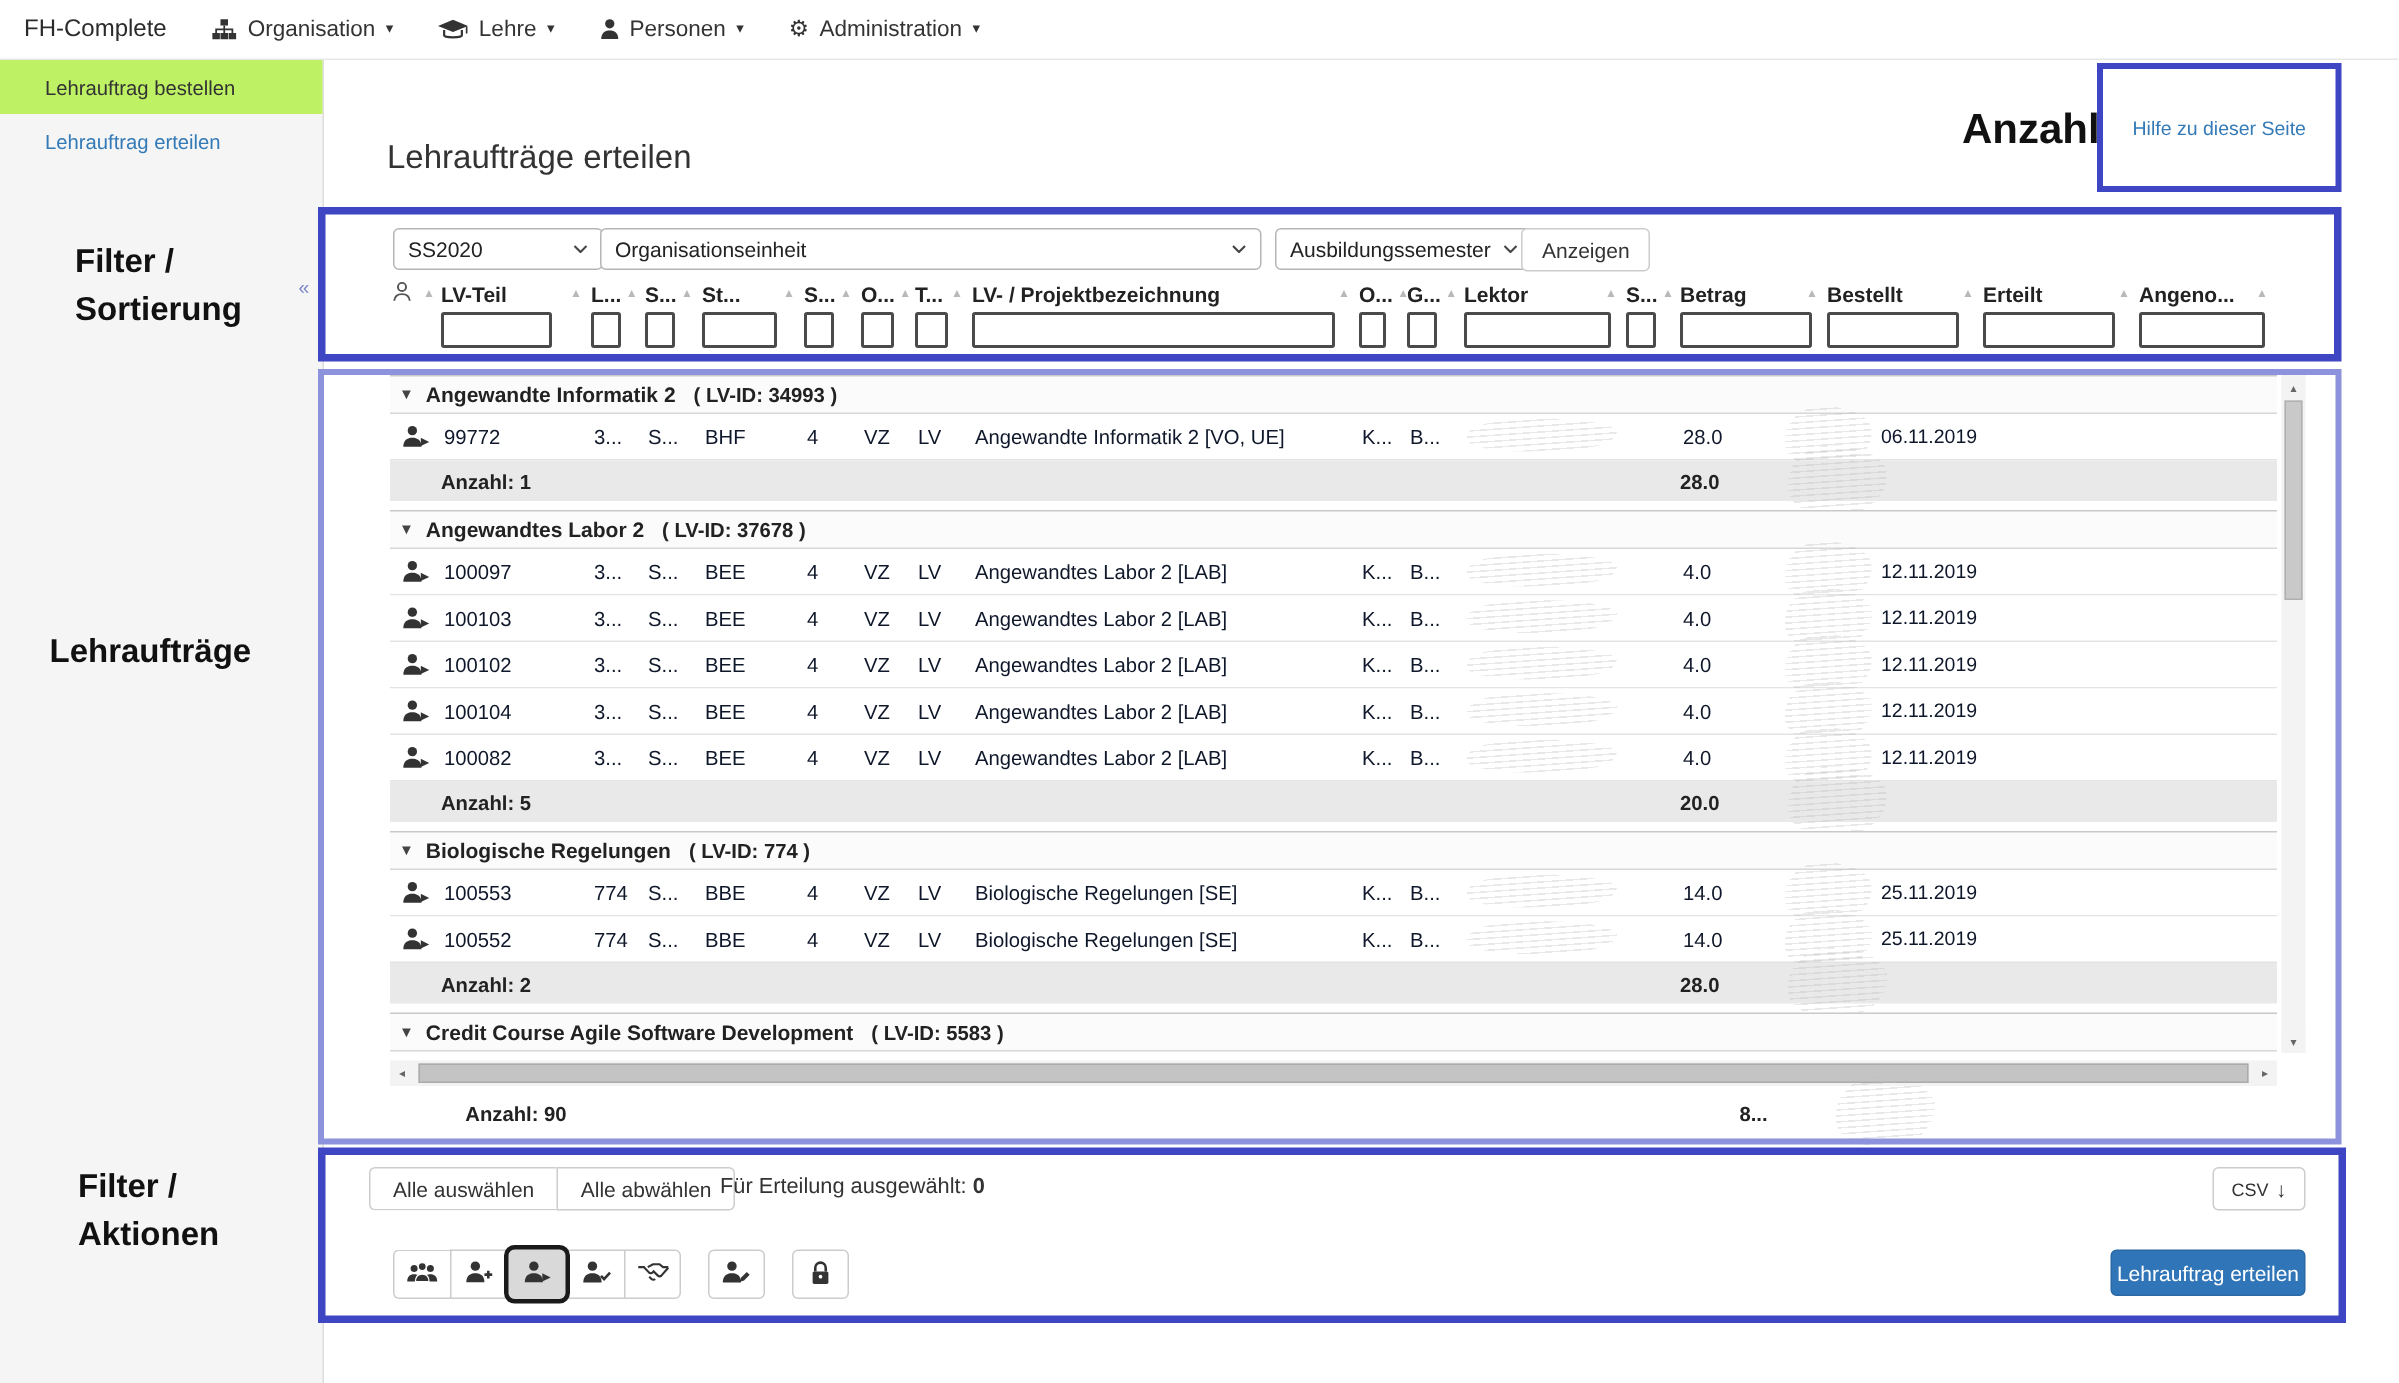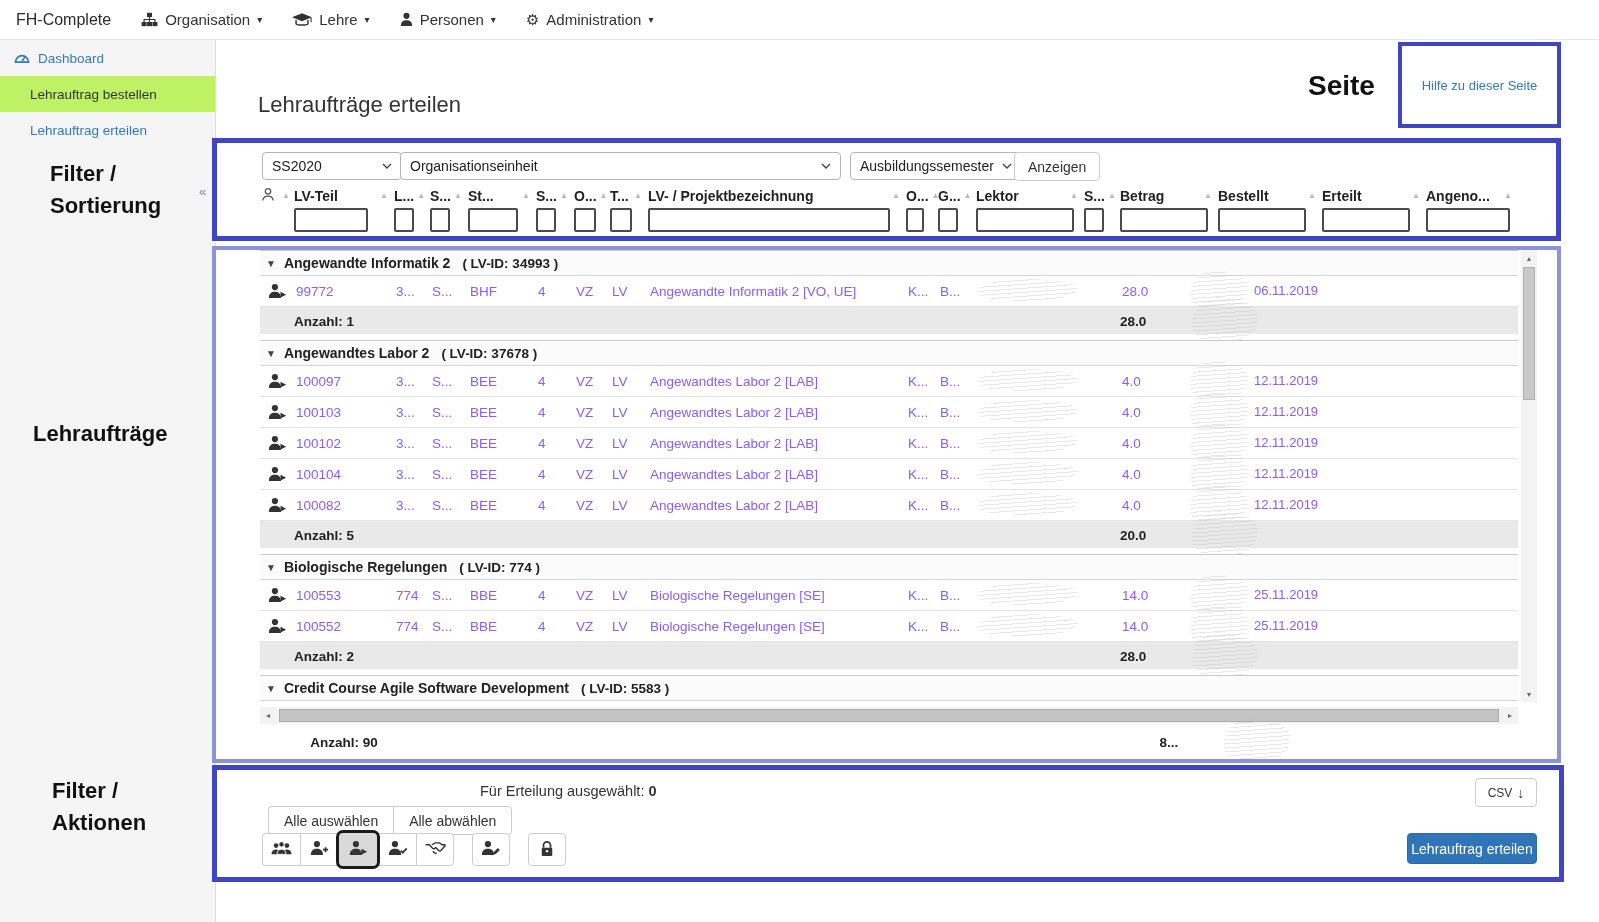--- a/index.html
+++ b/index.html
@@ -65,21 +65,21 @@
 
   
   #table { position:absolute; left:260px; top:250px; width:1258px; display:flex; flex-direction:column; z-index:4; }
   .trow { width:100%; overflow:visible; }
   .trow.grid { display:grid; align-items:center; }
   .group-row { height:26px; display:flex; align-items:center; gap:8px; padding-left:6px;
                background:#fbfbfb; border-top:1px solid #c9c9c9; border-bottom:1px solid #d7d7d7; }
   .group-caret { font-size:10px; color:#444; }
   .group-title { font-size:14px; font-weight:bold; color:#222; }
   .group-lvid  { font-size:13.5px; font-weight:bold; color:#222; margin-left:4px; }
-  .data-row { height:31px; border-bottom:1px solid #e3e3e3; font-size:13.5px; color:#8b5cf6; background:#fff; }
+  .data-row { height:31px; border-bottom:1px solid #e3e3e3; font-size:13.5px; color:#0f172a; background:#fff; }
   .data-row .cell { padding-left:2px; white-space:nowrap; overflow:visible; }
   .summary-row { height:27px; background:#e9e9e9; font-weight:bold; font-size:13.5px; color:#222; margin-bottom:6px; }
   .footer-row  { height:27px; background:#fff; font-weight:bold; font-size:13.5px; color:#222; margin-top:4px;text-align:center; }
   .row-icon svg { display:block; margin-left:6px; }
   .date { font-size:13px; margin-left:6px; }
   .blob { display:inline-block;
           background:repeating-linear-gradient(-4deg, rgba(185,185,185,.32) 0 1px, rgba(255,255,255,0) 1px 4px);
           border-radius:48% 60% 52% 46% / 62% 48% 66% 42%; }
   .blob-lektor { width:100px; height:22px; }
   .blob-person { width:58px; height:40px; margin:-5px 0 -5px -30px; vertical-align:middle; }
@@ -90,21 +90,21 @@
              display:flex; flex-direction:column; z-index:5; cursor:pointer; }
   .sb-arrow { height:16px; display:flex; align-items:center; justify-content:center; font-size:8px; color:#666; background:#f3f3f3; }
   #vthumb { width:12px; margin:1px auto 0; height:133px; background:#c9c9c9; border:1px solid #b0b0b0; }
   #vtrack { flex:1; }
   .hscroll { height:17px; margin-top:6px; display:flex; align-items:center; background:#f3f3f3; cursor:pointer; }
   .hs-arrow { width:16px; text-align:center; font-size:8px; color:#666; }
   .hs-track { flex:1; height:17px; display:flex; align-items:center; }
   .hs-thumb { height:13px; width:calc(100% - 6px); margin:0 3px; background:#c4c4c4; border:1px solid #ababab; }
 
   
-  #grp-select { position:absolute; left:268px; top:778px; display:flex; z-index:4;margin-top:28px; }
+  #grp-select { position:absolute; left:246px; top:778px; display:flex; z-index:4; }
   #grp-select .btn { height:29px; padding:0 15px; border-radius:0; border-right-width:0; }
   #grp-select .btn:first-child { border-radius:4px 0 0 4px; }
   #grp-select .btn:last-child  { border-radius:0 4px 4px 0; border-right-width:1px; }
   #selected-line { position:absolute; left:480px; top:783px; font-size:14.5px; color:#333; z-index:4; }
   #selected-line b { margin-left:4px; }
   #btn-csv { position:absolute; left:1475px; top:778px; height:29px; width:62px; z-index:4;
              display:flex; align-items:center; justify-content:center; gap:5px; font-size:12px; }
   #btn-csv .csv-arrow { font-weight:bold; font-size:14px; }
   #icon-row { position:absolute; left:262px; top:833px; display:flex; align-items:center; z-index:4; }
   .icon-group { display:flex; }
@@ -168,44 +168,37 @@
             <span class="gear">⚙</span>
           </span>
           <span>Administration</span>
           <span class="caret">▾</span>
         </div>
       </div>
   </div>
 
   <div id="sidebar">
     <div id="side-items">
-        <div class="side-item">
-          <span><svg width="16" height="13" viewBox="0 0 18 15">
-              <path d="M1.5 14A7.5 7.5 0 0116.5 14z" fill="none" stroke="#337ab7" stroke-width="2"></path>
-              <path d="M9 13l4-6" stroke="#337ab7" stroke-width="1.8"></path>
-            </svg></span>
-          <span>Dashboard</span>
-        </div>
         <div class="side-item active indent">
           <span>Lehrauftrag bestellen</span>
         </div>
         <div class="side-item indent">
           <span>Lehrauftrag erteilen</span>
         </div>
       </div>
     <span id="collapse">«</span>
   </div>
 
   <div id="title">Lehraufträge erteilen</div>
 
   <div id="help-box" class="anno-box-frame">
     <a id="help-link">Hilfe zu dieser Seite</a>
   </div>
 
-  <div id="anno-hilfe" class="anno-text">Seite</div>
+  <div id="anno-hilfe" class="anno-text">Anzahl</div>
   <div id="anno-fs" class="anno-text">
     <div>Filter /</div>
     <div>Sortierung</div>
   </div>
   <div id="anno-table" class="anno-text">Lehraufträge</div>
   <div id="anno-fa" class="anno-text">
     <div>Filter /</div>
     <div>Aktionen</div>
   </div>
   <div id="filter-box" class="anno-box strong"></div>

